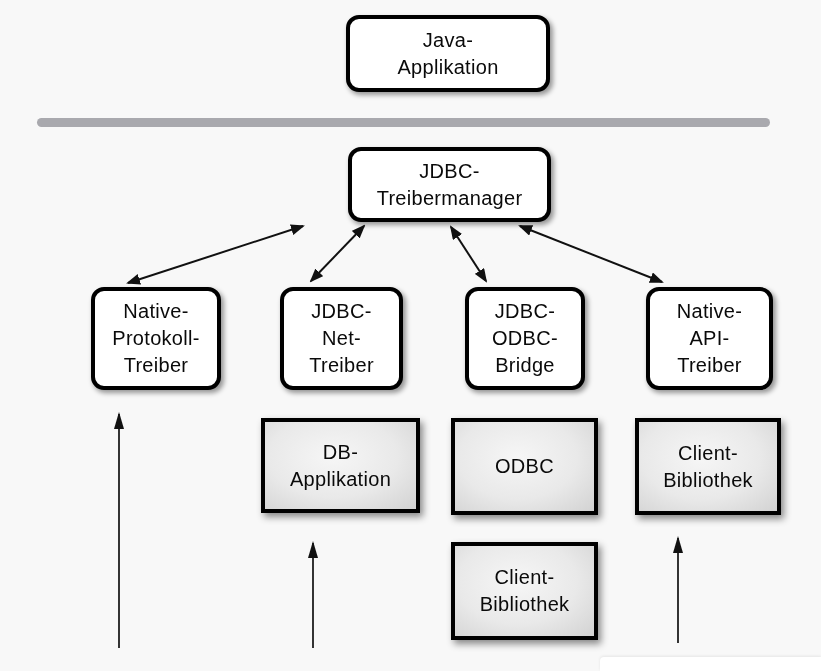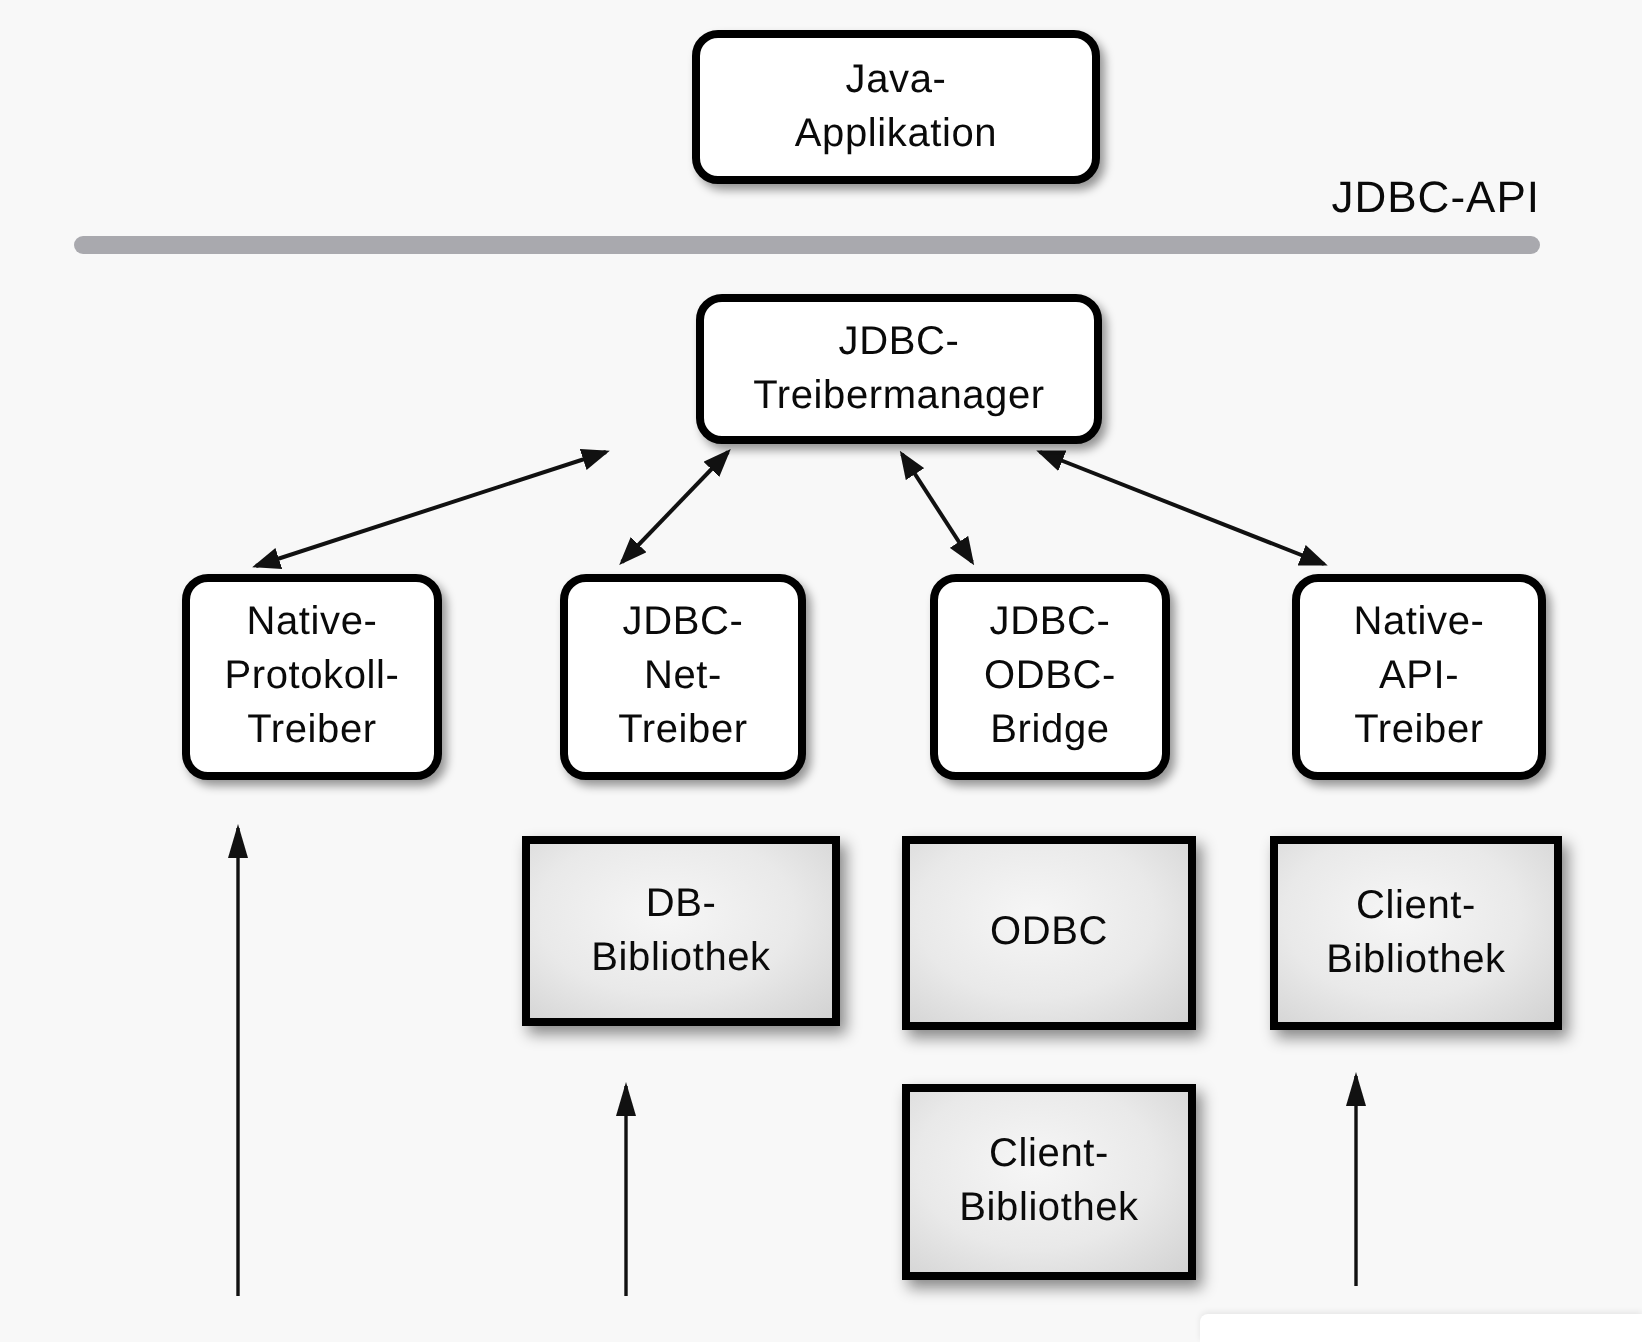--- a/index.html
+++ b/index.html
@@ -69,21 +69,20 @@
     border-top-left-radius: 4px;
     box-shadow: 0 -1px 3px rgba(0,0,0,0.08);
   }
 </style>
 </head>
 <body>
 
 <div id="canvas">
 
   <div id="divider"></div>
-  <div id="api-label">JDBC-API</div>
 
   <svg id="arrows" width="821" height="671" viewBox="0 0 821 671">
     <defs>
       <marker id="ah" markerUnits="userSpaceOnUse" markerWidth="14" markerHeight="11" viewBox="0 0 14 11" refX="12" refY="5.5" orient="auto-start-reverse">
         <path d="M0,0 L14,5.5 L0,11 z" fill="#111"></path>
       </marker>
       <marker id="ahLong" markerUnits="userSpaceOnUse" markerWidth="17" markerHeight="11" viewBox="0 0 17 11" refX="15" refY="5.5" orient="auto">
         <path d="M0,0.5 L17,5.5 L0,10.5 z" fill="#111"></path>
       </marker>
     </defs>
@@ -111,21 +110,21 @@
 Net-
 Treiber</div>
   <div class="node rounded" style="left:432px; top:287px; width:120px; height:103px;">JDBC-
 ODBC-
 Bridge</div>
   <div class="node rounded" style="left:613px; top:287px; width:127px; height:103px;">Native-
 API-
 Treiber</div>
 
   <div class="node gray" style="left:228px; top:418px; width:159px; height:95px;">DB-
-Bibliothek</div>
+Applikation</div>
   <div class="node gray" style="left:418px; top:418px; width:147px; height:97px;">ODBC</div>
   <div class="node gray" style="left:602px; top:418px; width:146px; height:97px;">Client-
 Bibliothek</div>
 
   <div class="node gray" style="left:418px; top:542px; width:147px; height:98px;">Client-
 Bibliothek</div>
 
   <div id="cutoff"></div>
 
 </div>

